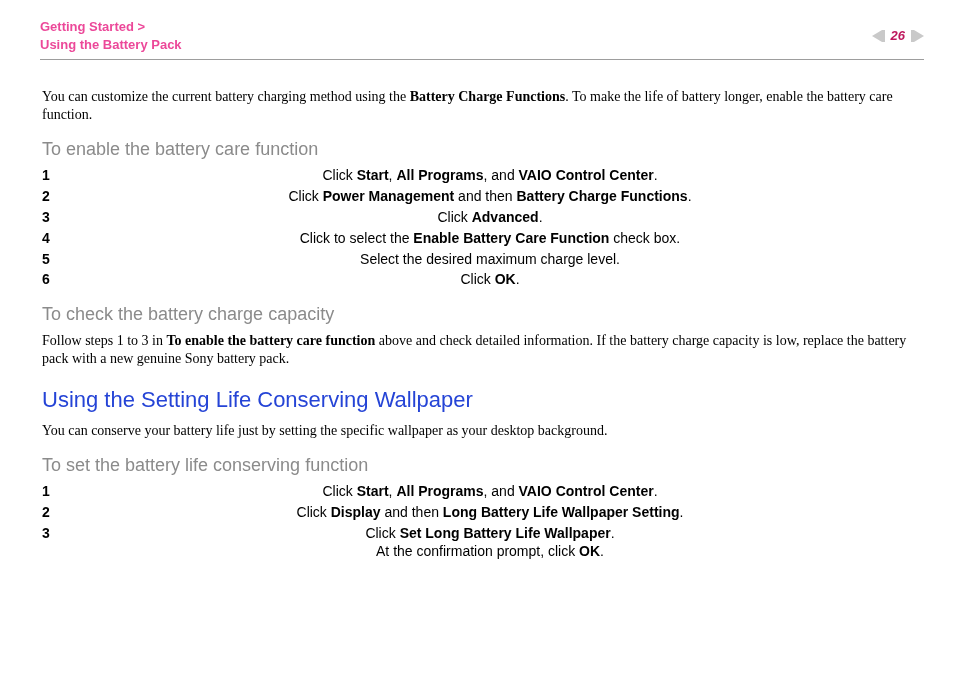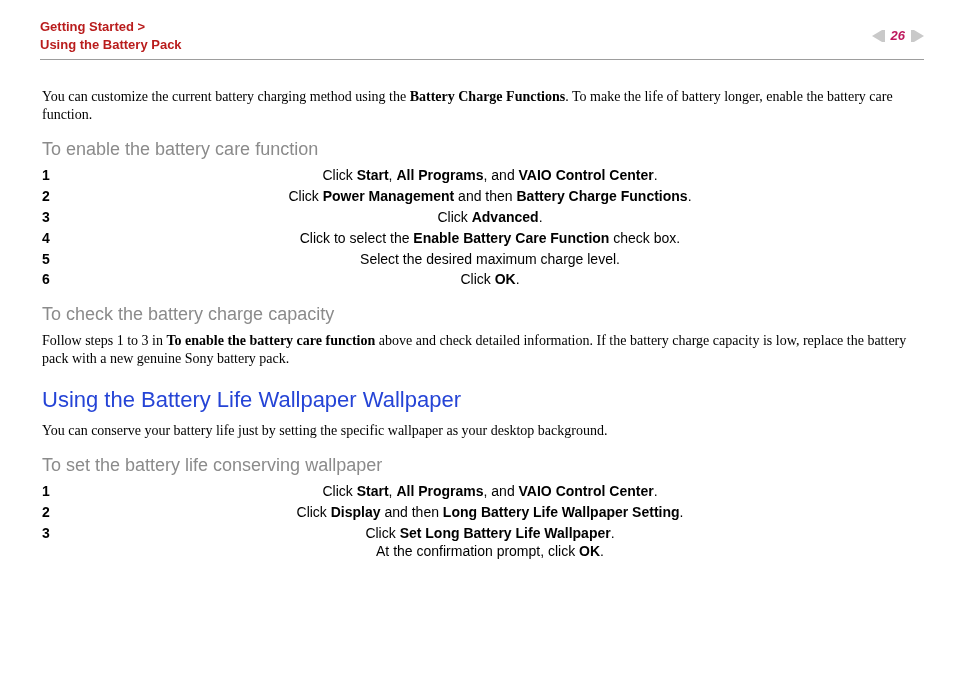--- a/index.html
+++ b/index.html
@@ -19,21 +19,21 @@
   }
   .header {
     display: flex;
     justify-content: space-between;
     align-items: flex-start;
     padding: 18px 30px 6px 40px;
   }
   .breadcrumb {
     font-size: 13px;
     font-weight: 700;
-    color: #b91c1c;
+    color: #ec4899;
     line-height: 1.35;
   }
   .pager {
     display: flex;
     align-items: center;
     gap: 6px;
     padding-top: 10px;
   }
   .pager .num {
     font-size: 13px;
@@ -149,24 +149,24 @@
           <span class="n">6</span>
           <span class="t"><span>Click </span><b>OK</b><span>.</span></span>
         </li>
     </ol>
 
     <h3 class="h-gray">To check the battery charge capacity</h3>
     <p>
       <span>Follow steps 1 to 3 in </span><b>To enable the battery care function</b><span> above and check detailed information. If the battery charge capacity is low, replace the battery pack with a new genuine Sony battery pack.</span>
     </p>
 
-    <h2 class="h-blue gap-top">Using the Battery Life Wallpaper Wallpaper</h2>
+    <h2 class="h-blue gap-top">Using the Setting Life Conserving Wallpaper</h2>
     <p>You can conserve your battery life just by setting the specific wallpaper as your desktop background.</p>
 
-    <h3 class="h-gray">To set the battery life conserving wallpaper</h3>
+    <h3 class="h-gray">To set the battery life conserving function</h3>
     <ol class="steps">
       <li>
           <span class="n">1</span>
           <span class="t"><span>Click </span><b>Start</b><span>, </span><b>All Programs</b><span>, and </span><b>VAIO Control Center</b><span>.</span></span>
         </li>
       <li>
           <span class="n">2</span>
           <span class="t"><span>Click </span><b>Display</b><span> and then </span><b>Long Battery Life Wallpaper Setting</b><span>.</span></span>
         </li>
       <li>

